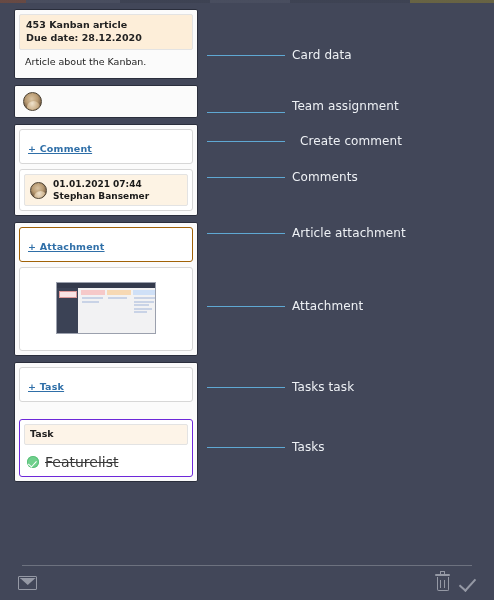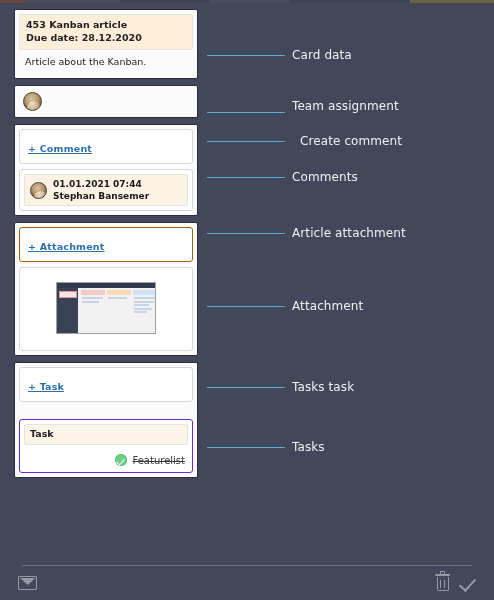--- a/index.html
+++ b/index.html
@@ -121,21 +121,21 @@
     position: relative; overflow: hidden;
   }
   .thumb .tbar { position: absolute; top:0; left:0; right:0; height: 5px; background: #343a4c; }
   .thumb .tside { position: absolute; top: 5px; left: 0; width: 21px; bottom: 0; background: #3b4255; }
   .thumb .tsel { position:absolute; top: 8px; left: 2px; width: 18px; height: 7px; background:#f8e4e4; border:1px solid #d99; }
   .thumb .col { position: absolute; top: 7px; height: 5px; }
   .thumb .rows { position:absolute; }
   .thumb .r { height: 2px; margin-bottom: 1.5px; background: #c9d3e6; }
 
   
-  .task-row { padding: 5px 7px 6px 7px; display: flex; align-items: center; gap: 6px; font-size: 10px; color: #2a2a2a; justify-content: flex-end; }
+  .task-row { padding: 5px 7px 6px 7px; display: flex; align-items: center; gap: 6px; font-size: 14px; color: #2a2a2a; }
   .task-row.done span.lbl { text-decoration: line-through; color: #3a3a3a; }
   .chk {
     width: 12px; height: 12px; border-radius: 50%;
     background: #6fd08c; position: relative; flex: 0 0 auto;
     box-shadow: inset 0 0 0 1px #5cc07b;
   }
   .chk::after {
     content:""; position:absolute; left: 3px; top: 2.5px;
     width: 4px; height: 6.5px;
     border: solid #ffffff; border-width: 0 1.6px 1.6px 0;

